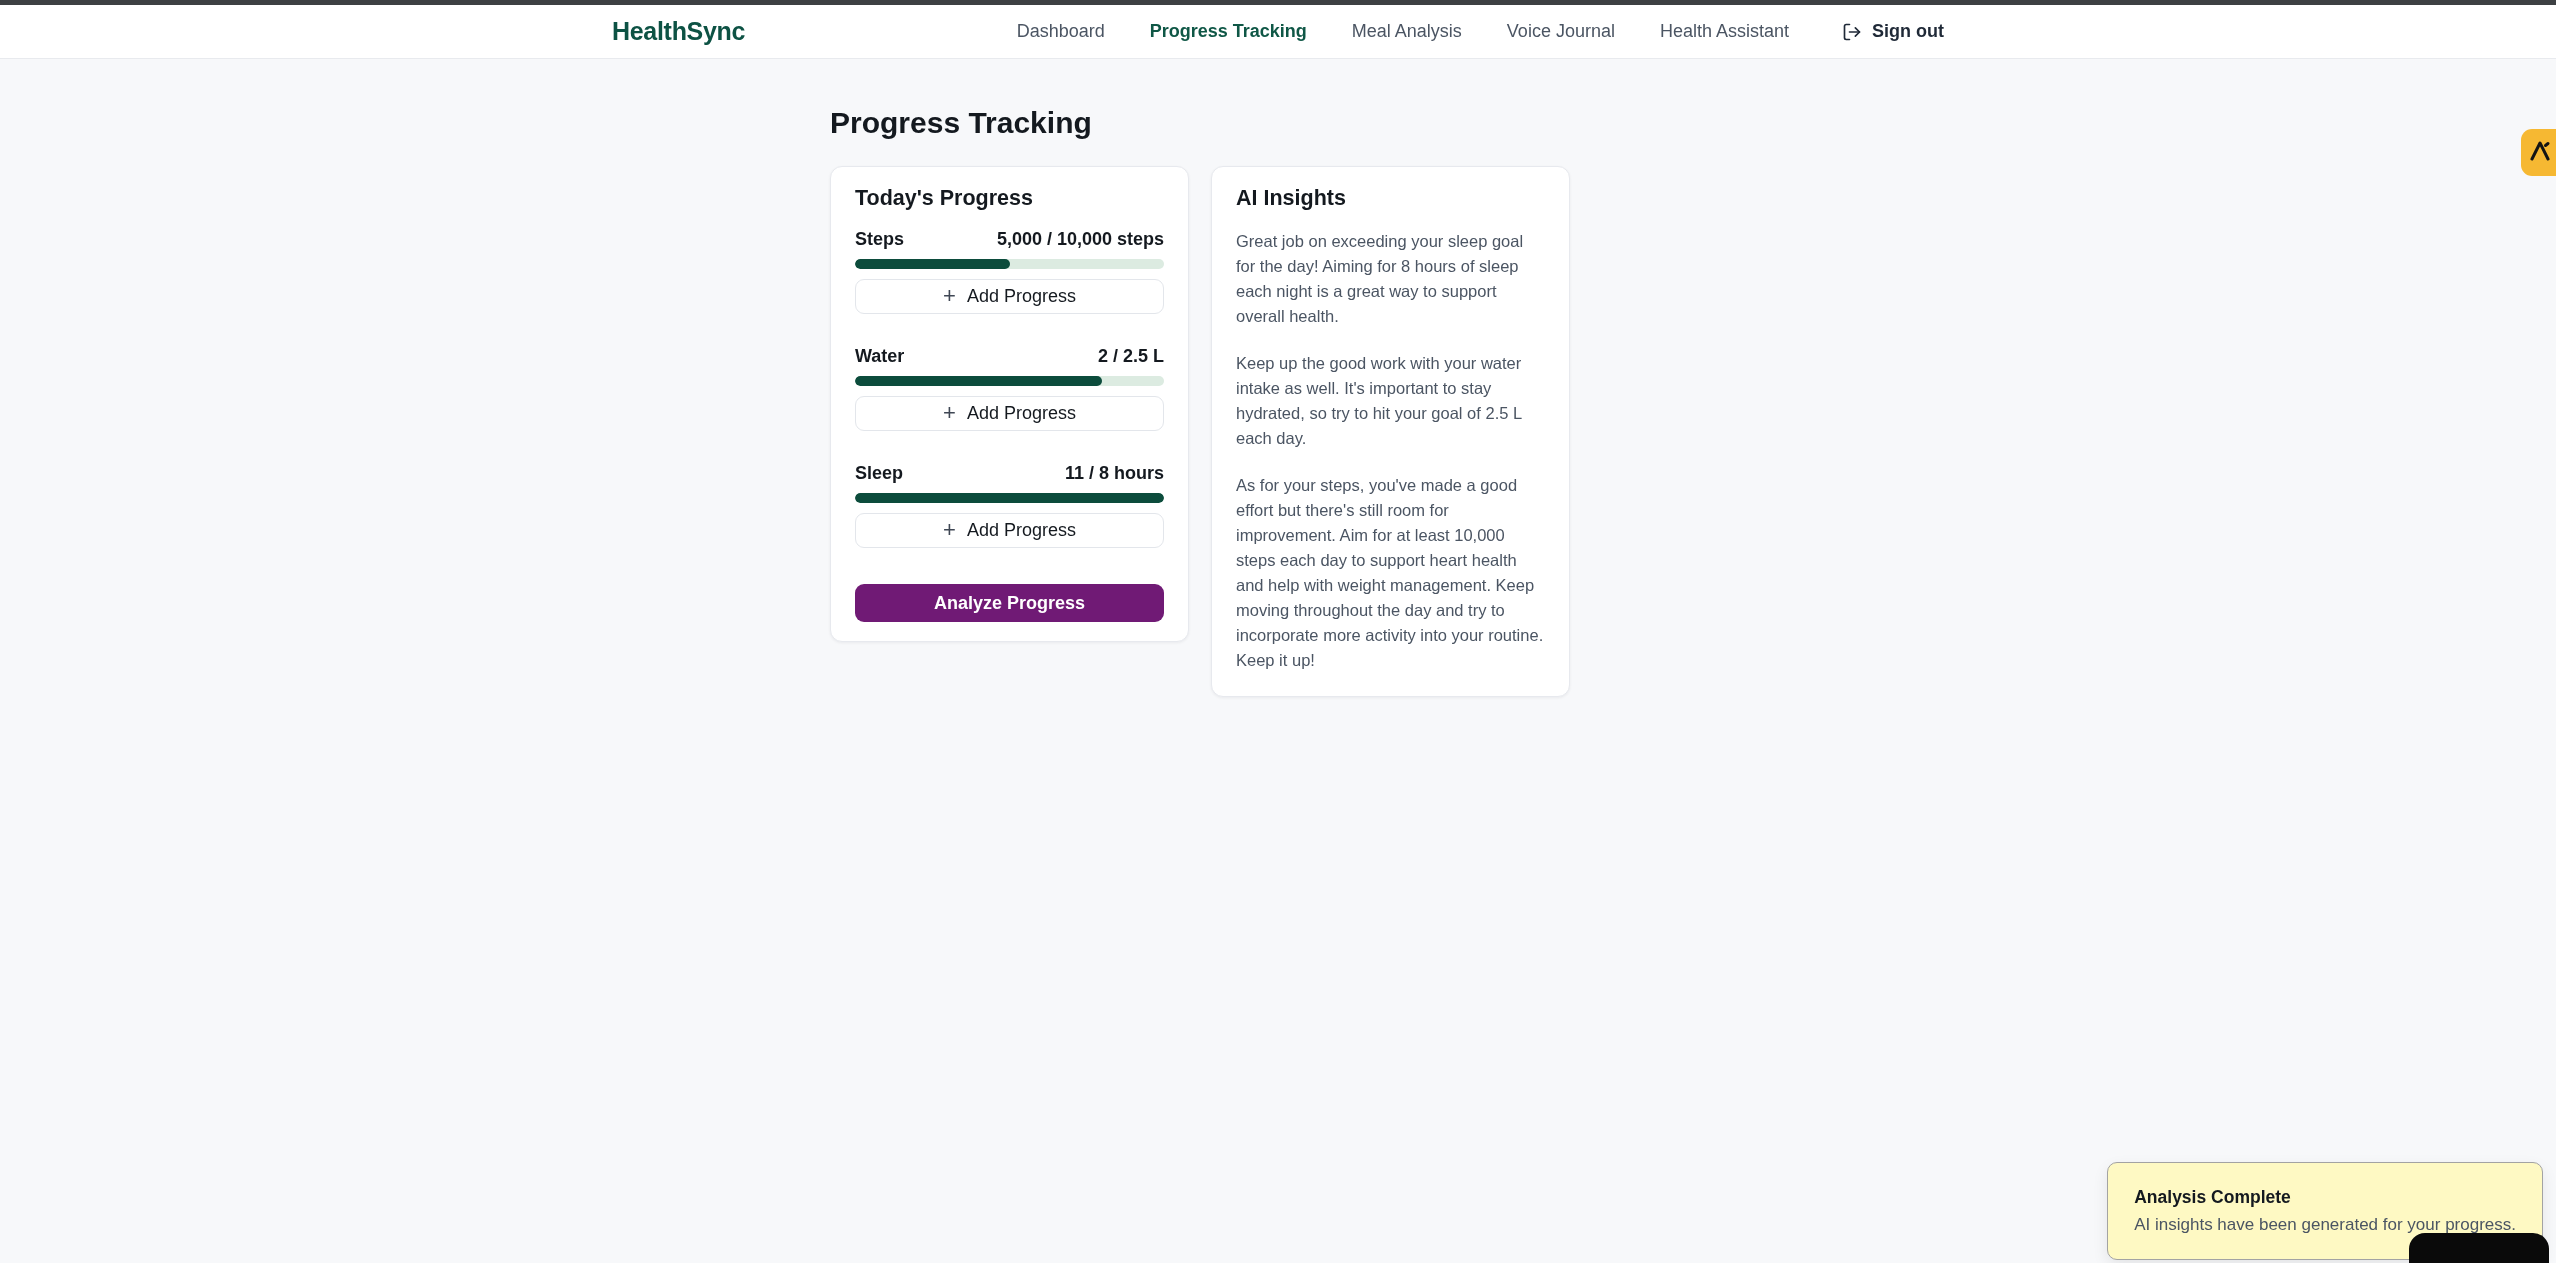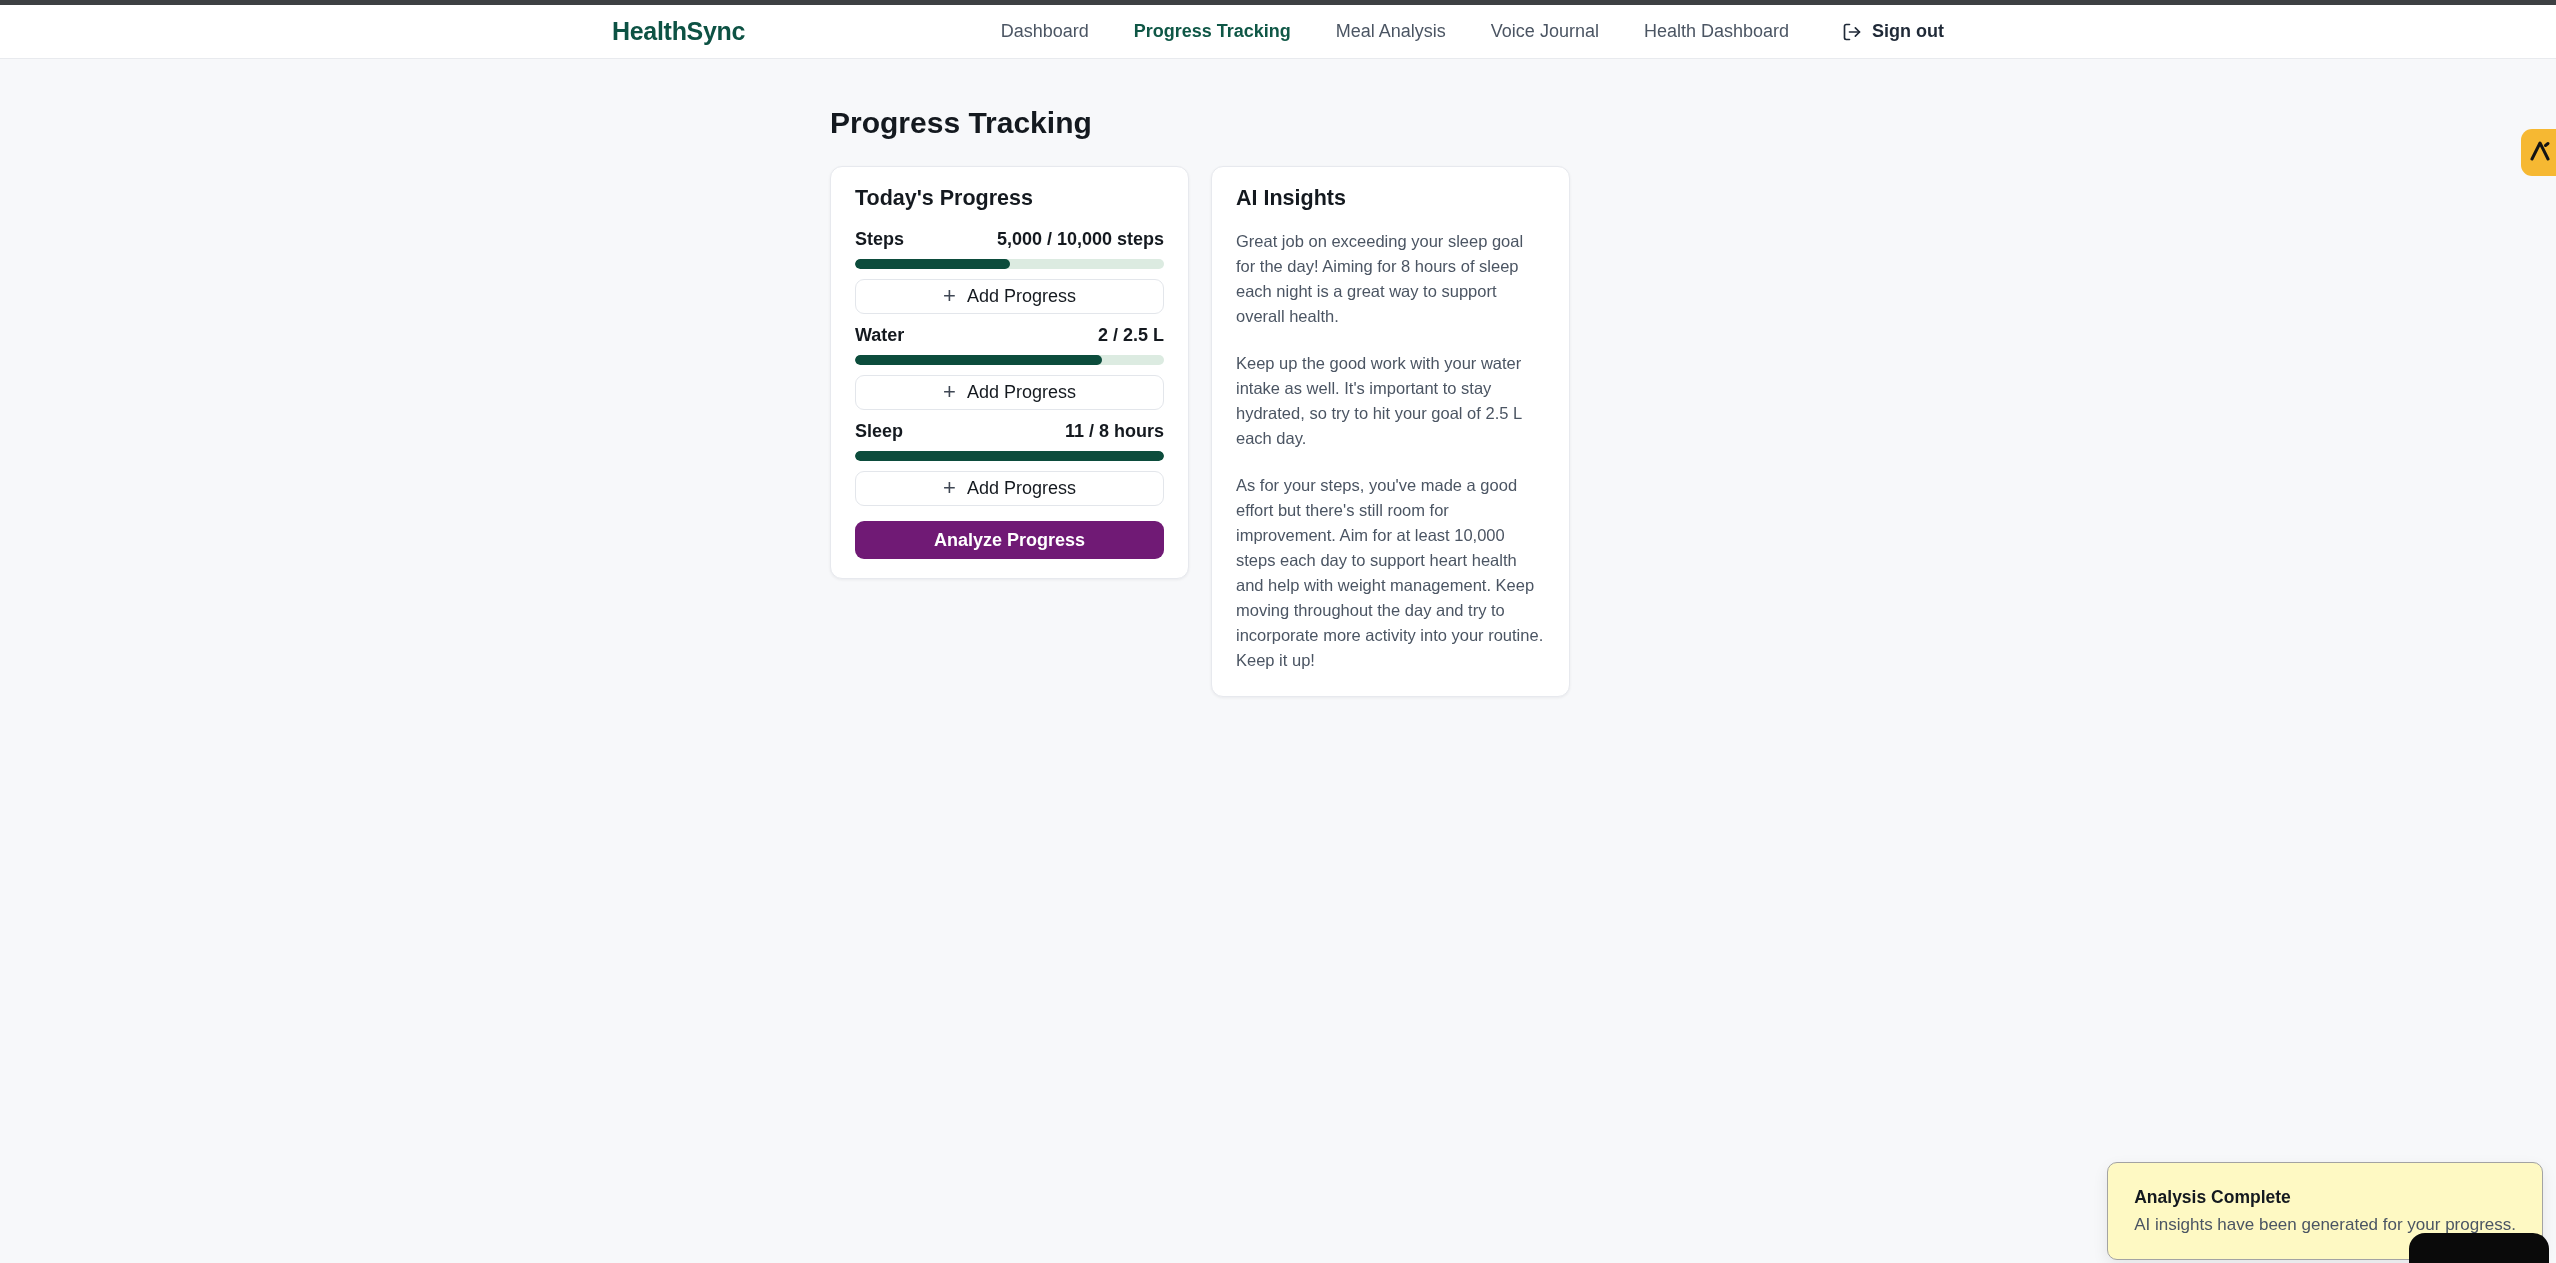--- a/index.html
+++ b/index.html
@@ -51,21 +51,21 @@
 
   .cards { display: flex; gap: 22px; align-items: flex-start; }
   .card {
     background: #ffffff; border: 1px solid #e7e9ee; border-radius: 12px;
     box-shadow: 0 1px 3px rgba(16,24,40,0.06);
     padding: 19px 24px; width: 359px;
   }
   .card-title { font-size: 21.5px; font-weight: 700; color: #14191f; margin-bottom: 18px; }
 
   
-  .metric { margin-bottom: 11px; }
+  .metric { margin-bottom: 32px; }
   .metric-head {
     display: flex; justify-content: space-between; align-items: baseline;
     font-size: 18px; font-weight: 700; color: #14191f; margin-bottom: 9px;
   }
   .bar {
     height: 10px; border-radius: 999px; background: #dcebe1; overflow: hidden;
   }
   .bar-fill { height: 100%; border-radius: 999px; background: #0c4c3c; width: 0%; }
   .add-btn {
     margin-top: 10px; height: 35px; width: 100%;
@@ -116,21 +116,21 @@
 <div class="top-strip"></div>
 
 <header class="header">
   <div class="header-inner">
     <div class="logo">HealthSync</div>
     <nav class="nav">
       <a class="nav-link">Dashboard</a>
       <a class="nav-link active">Progress Tracking</a>
       <a class="nav-link">Meal Analysis</a>
       <a class="nav-link">Voice Journal</a>
-      <a class="nav-link">Health Dashboard</a>
+      <a class="nav-link">Health Assistant</a>
       <button class="signout">
         <span>
           <svg width="20" height="20" viewBox="0 0 24 24" fill="none" stroke="#1f2937" stroke-width="2" stroke-linecap="round" stroke-linejoin="round">
             <path d="M9 21H5a2 2 0 0 1-2-2V5a2 2 0 0 1 2-2h4"></path>
             <polyline points="16 17 21 12 16 7"></polyline>
             <line x1="21" y1="12" x2="9" y2="12"></line>
           </svg>
         </span>
         <span>Sign out</span>
       </button>

